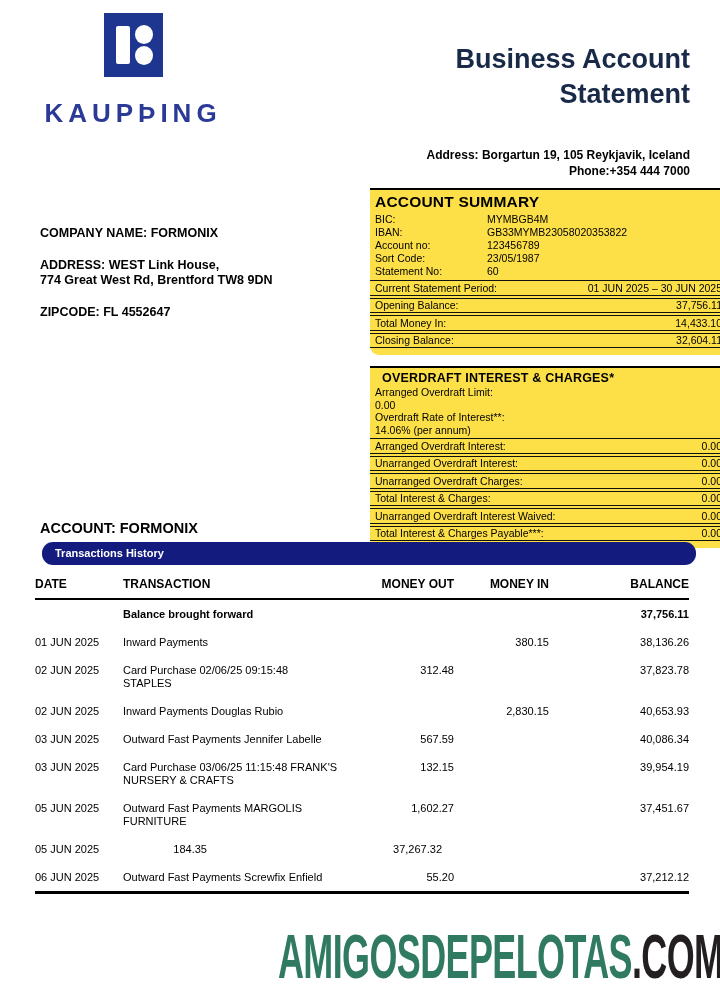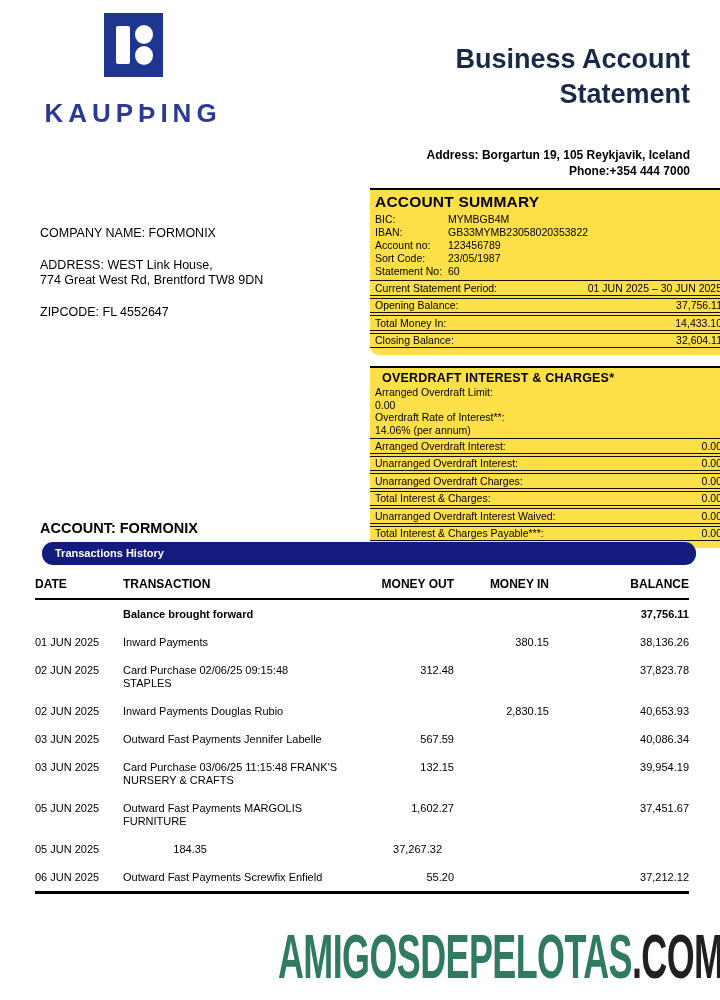--- a/index.html
+++ b/index.html
@@ -21,36 +21,36 @@
   .title-block {
     position:absolute; right:30px; top:42px; width:280px; text-align:right;
     font-size:27px; font-weight:bold; color:#182a47; line-height:1.28;
   }
   .contact-block {
     position:absolute; right:30px; top:147px; text-align:right;
     font-size:12px; font-weight:bold; line-height:16px; color:#000;
   }
 
   
-  .company-block { position:absolute; left:40px; top:226px; font-size:12.5px; font-weight:normal; line-height:15px; }
+  .company-block { position:absolute; left:40px; top:226px; font-size:12.5px; font-weight:bold; line-height:15px; }
   .company-name { margin-bottom:17px; }
   .company-zip  { margin-top:17px; }
 
   
   .panel {
     position:absolute; left:332px; width:357px; background:#fde047;
     border-top:2.5px solid #000; border-radius:0 0 9px 9px; padding:2px 0 7px;margin-left:38px;
   }
   .panel-summary  { top:188px; }
   .panel-overdraft{ top:366px; }
   .panel h2 { font-size:15.5px; font-weight:bold; padding:1px 5px 2px; letter-spacing:0.2px; }
   .panel-overdraft h2 { font-size:12.5px; padding:1px 12px 1px; }
 
   .kv-row { display:flex; font-size:10.5px; line-height:13px; padding:0 5px; }
-  .kv-row .k { width:73px; flex:none; }
+  .kv-row .k { width:112px; flex:none; }
 
   .b-rows { margin-top:2px; }
   .b-row {
     display:flex; justify-content:space-between; font-size:10.5px; line-height:12.5px;
     border-top:1.2px solid #111; border-bottom:1.2px solid #111;
     padding:0.5px 5px; margin-top:2px;
   }
   .p-row { display:flex; justify-content:space-between; font-size:10.5px; line-height:12.5px; padding:0 5px;flex-direction:column; }
 
   

